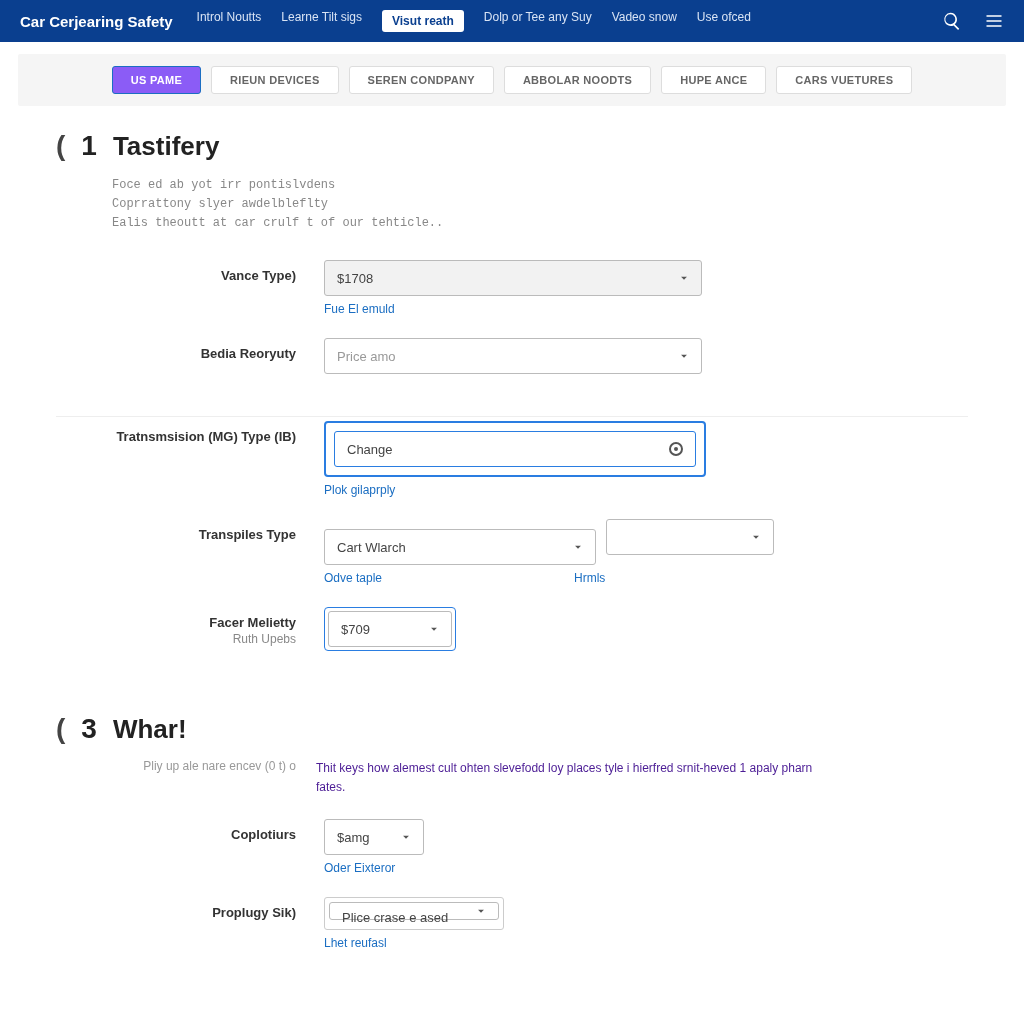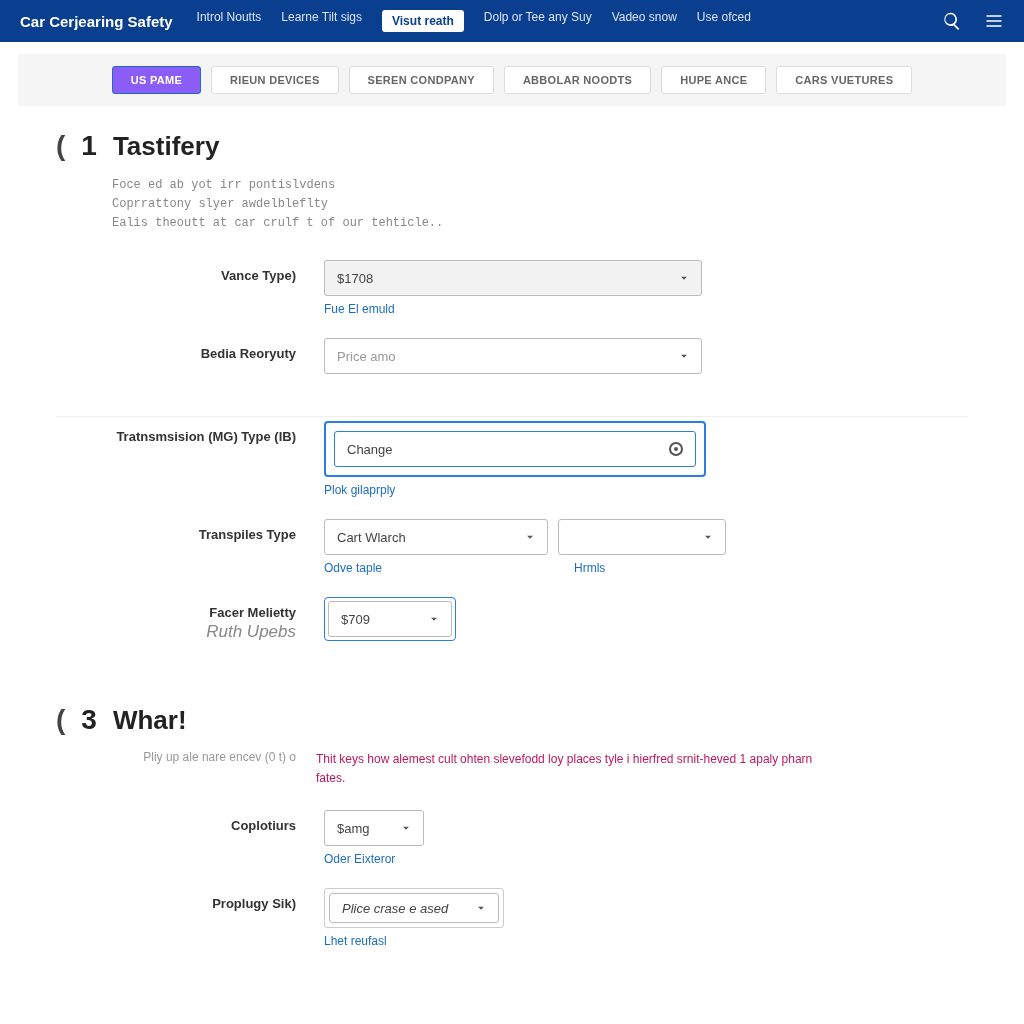--- a/index.html
+++ b/index.html
@@ -15,34 +15,34 @@
 .subbar { background: #f5f5f5; padding: 12px 0; display: flex; justify-content: center; gap: 10px; margin: 12px 18px 0 18px; border-radius: 2px; }
 .tab { background: #fff; border: 1px solid #ddd; border-radius: 3px; padding: 7px 18px; font-size: 11px; font-weight: bold; color: #666; letter-spacing: .3px; cursor: pointer; }
 .tab.active { background: #8b5cf6; color: #fff; border-color: #1b6ec2; }
 
 .section { padding: 24px 56px 10px 56px; }
 .sec-head { display: flex; align-items: baseline; gap: 16px; margin-bottom: 14px; }
 .sec-paren { font-size: 28px; color: #444; font-weight: bold; }
 .sec-num { font-size: 28px; color: #222; font-weight: bold; }
 .sec-title { font-size: 26px; color: #222; font-weight: bold; }
 .sec-intro { margin-left: 56px; font-size: 12px; color: #888; line-height: 1.6; max-width: 340px; font-family: Liberation Mono, monospace; }
-.sec-intro-right { margin-left: 0; color: #be185d; font-size: 12px; max-width: 520px; line-height: 1.6; }
+.sec-intro-right { margin-left: 0; color: #4c1d95; font-size: 12px; max-width: 520px; line-height: 1.6; }
 .sec-row { display: flex; }
 .sec-row .left-hint { width: 260px; font-size: 12px; color: #999; text-align: right; padding-right: 20px; }
 
 .fields { margin: 26px 0 0 56px; }
 .field-row { display: flex; align-items: flex-start; margin-bottom: 22px; gap: 8px; }
 .field-label { width: 204px; text-align: right; padding-right: 20px; font-size: 13px; color: #333; padding-top: 8px; font-weight: 600; }
-.field-sub { display: block; font-size: 17px; color: #888; font-weight: normal; margin-top: 2px; font-style: italic; }
+.field-sub { display: block; font-size: 12px; color: #888; font-weight: normal; margin-top: 2px; }
 .field-ctrl { }
 .helper { font-size: 12px; color: #1b6ec2; margin-top: 6px; cursor: pointer; }
 
 .select { position: relative; display: inline-block; background: #fff; border: 1px solid #bbb; border-radius: 3px; height: 36px; line-height: 36px; padding: 0 36px 0 12px; font-size: 13px; color: #444; cursor: pointer; }
 .select.wide { width: 378px; }
-.select.w230 { width: 224px; }
+.select.w230 { width: 272px; margin-top: 10px; }
 .select.w100 { width: 100px; }
 .select.w170 { width: 170px; }
 .select.w124 { width: 124px; }
 .select.w168 { width: 168px; }
 .select.gray-bg { background: #f2f2f2; }
 .chev { position: absolute; right: 10px; top: 50%; transform: translateY(-50%); width: 14px; height: 14px; fill: #555; pointer-events: none; }
 .radio-dot { position: absolute; right: 12px; top: 50%; transform: translateY(-50%); width: 14px; height: 14px; border: 2px solid #555; border-radius: 50%; }
 .radio-dot::after { content: ""; position: absolute; inset: 3px; background: #555; border-radius: 50%; }
 
 .focus-wrap { border: 2px solid #2a7de1; border-radius: 4px; padding: 8px; display: inline-block; }
@@ -212,21 +212,21 @@
             </svg>
         </div>
         <div class="helper">Oder Eixteror</div>
       </div>
     </div>
 
     <div class="field-row">
       <div class="field-label">Proplugy Sik)</div>
       <div class="field-ctrl">
         <div class="dbox">
-          <div class="select w170" style="height:30px;line-height:30px;font-style:italic;">
+          <div class="select w170" style="height:18px;line-height:30px;">
             <span>Plice crase e ased</span>
             <svg class="chev" viewBox="0 0 24 24">
                 <path d="M7 10l5 5 5-5z"></path>
               </svg>
           </div>
         </div>
         <div class="helper">Lhet reufasl</div>
       </div>
     </div>
 

